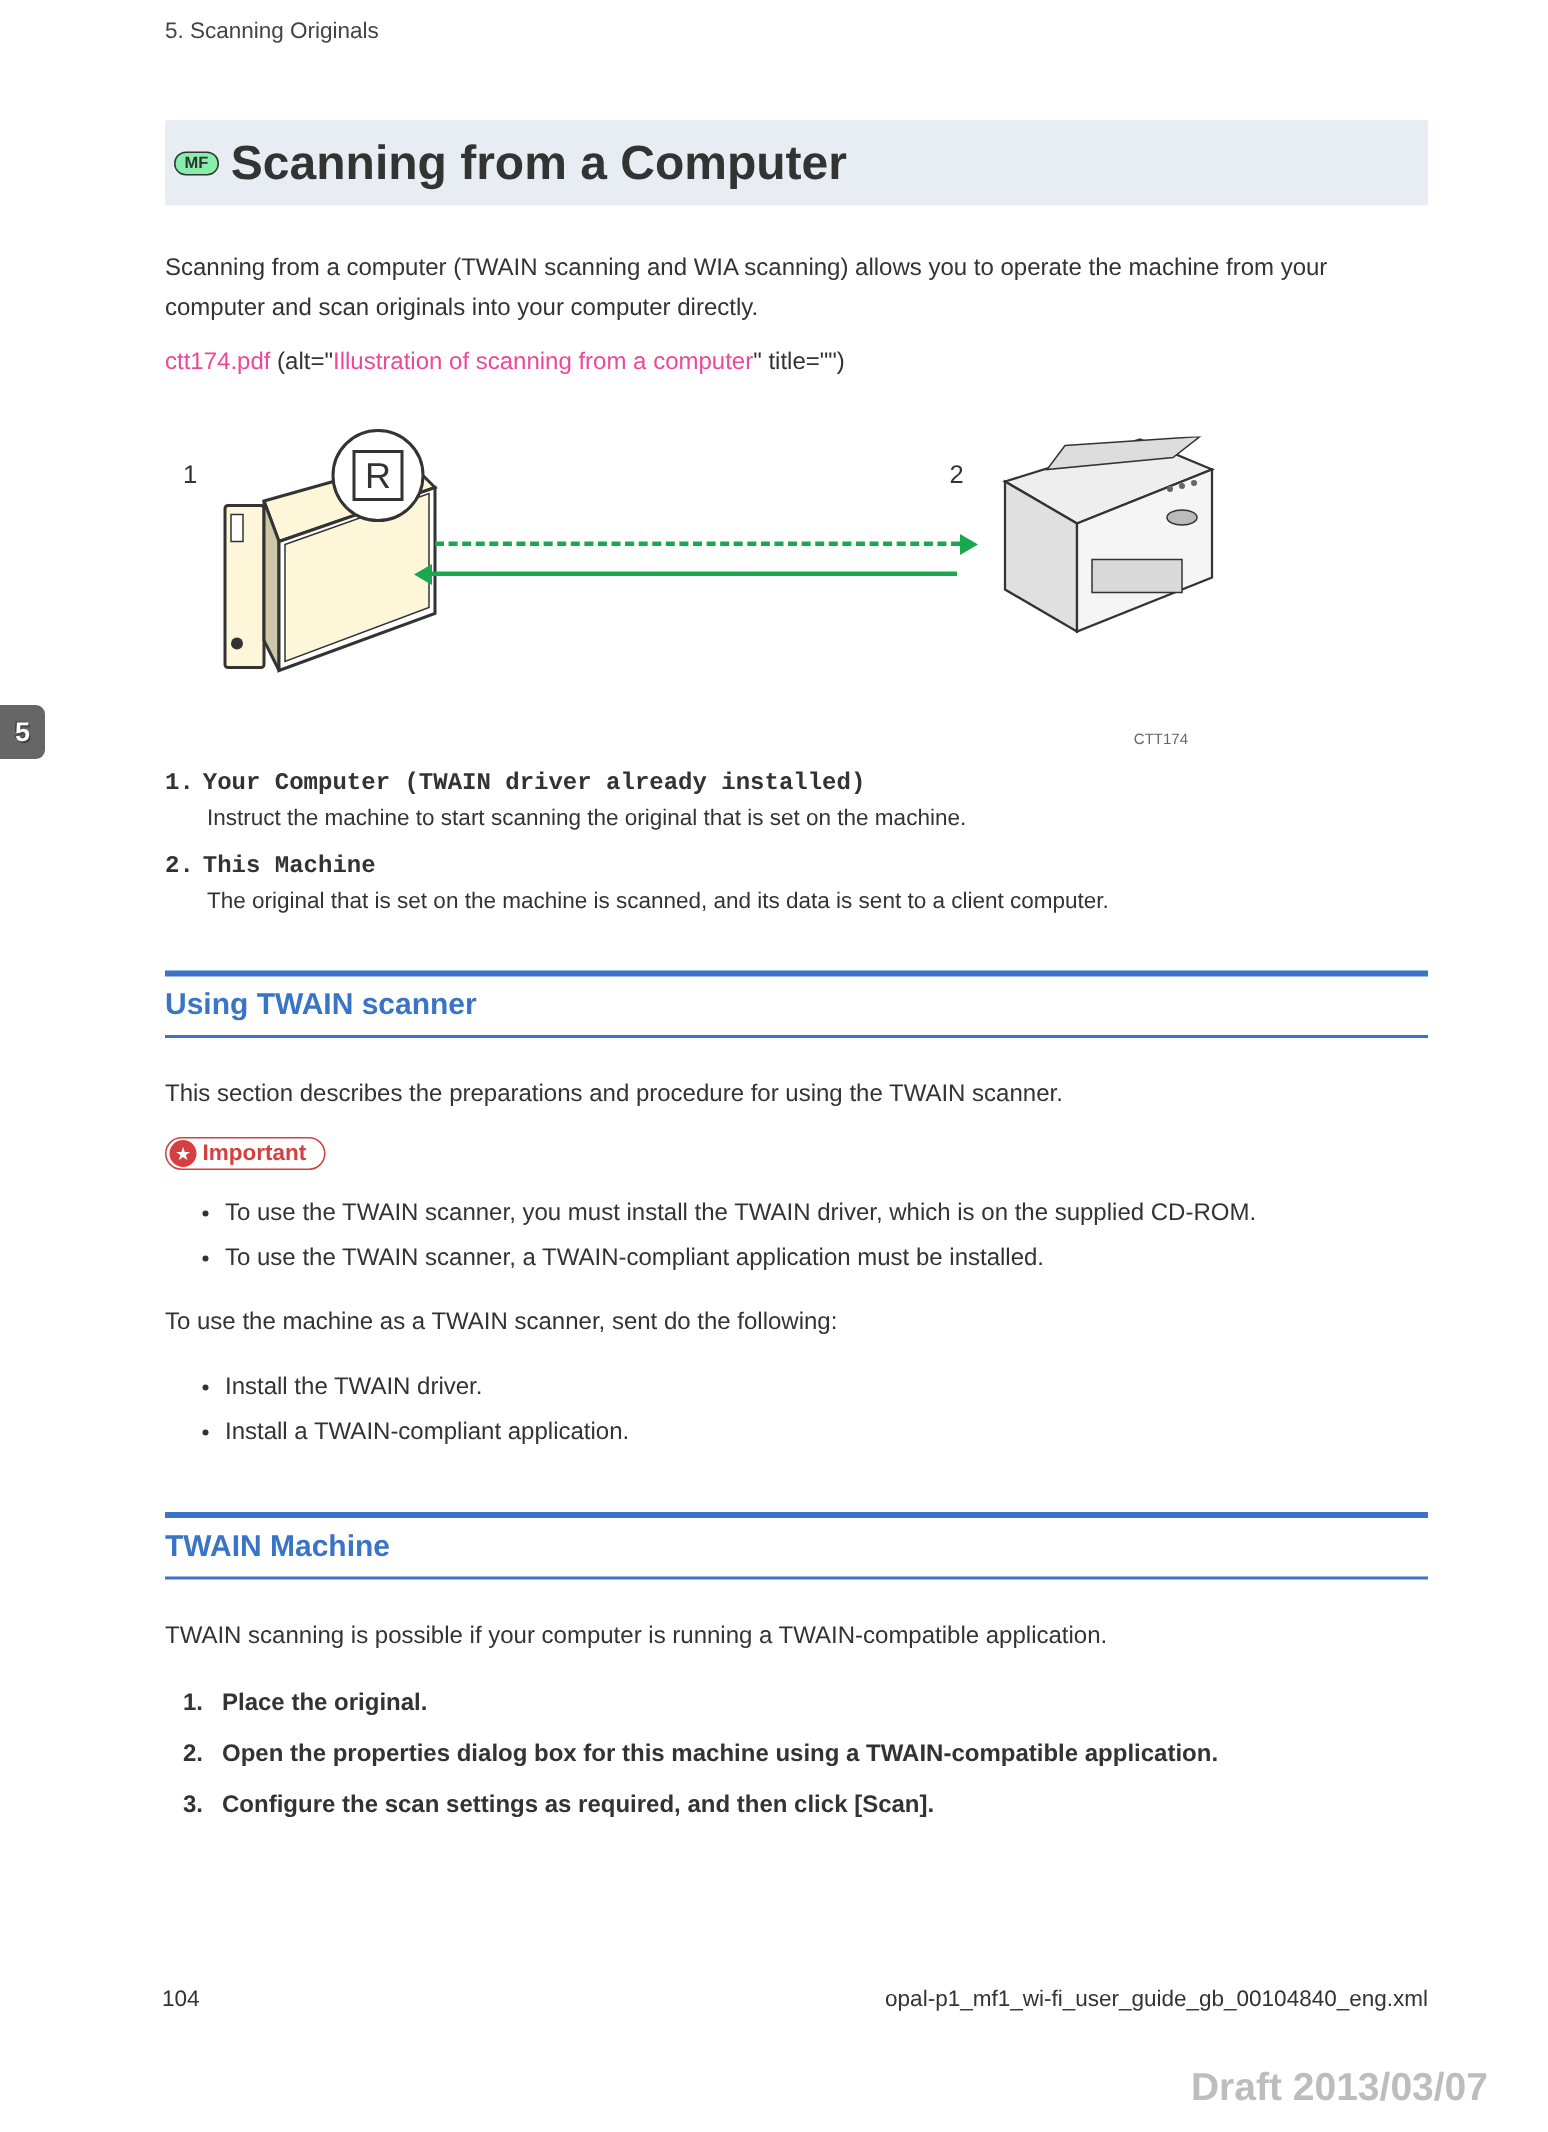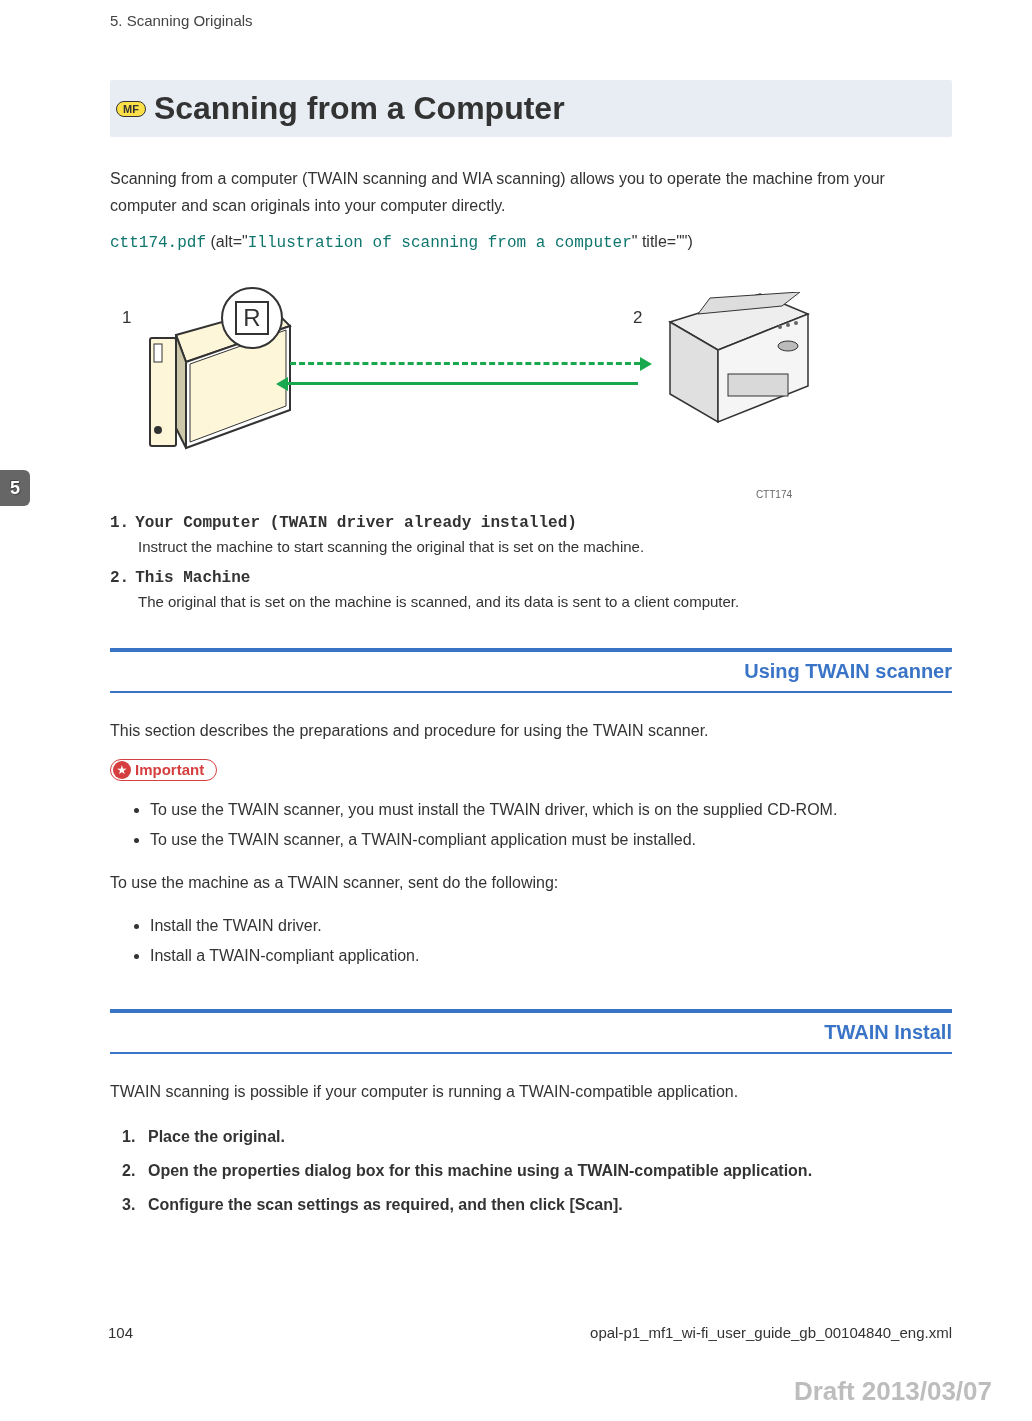--- a/index.html
+++ b/index.html
@@ -34,39 +34,39 @@
     }
     .mf-badge {
       display: inline-block;
       border: 1px solid #333;
       border-radius: 10px;
       font-size: 11px;
       padding: 1px 6px;
       margin-right: 8px;
       font-weight: bold;
       color: #333;
-      background: #fde047;
+      background: #86efac;
     }
     .page-title {
       font-size: 32px;
       font-weight: bold;
       color: #333;
     }
     .body-text {
       font-size: 16px;
       line-height: 1.7;
       color: #333;
       margin-bottom: 14px;
     }
     .link-line {
       font-size: 16px;
       color: #333;
       margin-bottom: 18px;
     }
-    .link-line .blue { color: #0f766e; font-family: Liberation Mono, monospace; }
+    .link-line .blue { color: #ec4899; }
     .illustration {
       height: 215px;
       position: relative;
       margin-bottom: 4px;
     }
     .ill-label-1 {
       position: absolute;
       left: 12px;
       top: 38px;
       font-size: 17px;
@@ -133,21 +133,20 @@
     }
     .num-marker { padding-right: 6px; }
     .section-bar {
       border-top: 4px solid #3a74c7;
       border-bottom: 2px solid #3a74c7;
       font-size: 20px;
       font-weight: bold;
       color: #3a74c7;
       padding: 8px 0;
       margin-bottom: 24px;
-      text-align: right;
     }
     .important-badge {
       display: inline-flex;
       align-items: center;
       border: 1.5px solid #d63f3f;
       border-radius: 12px;
       padding: 1px 12px 1px 2px;
       margin-bottom: 14px;
     }
     .important-star {
@@ -303,21 +302,21 @@
     <li>To use the TWAIN scanner, a TWAIN-compliant application must be installed.</li>
   </ul>
   <p class="body-text">To use the machine as a TWAIN scanner, sent do the following:</p>
   <ul class="bullet-list">
     <li>Install the TWAIN driver.</li>
     <li>Install a TWAIN-compliant application.</li>
   </ul>
 
   <div style="height:24px"></div>
 
-  <div class="section-bar">TWAIN Install</div>
+  <div class="section-bar">TWAIN Machine</div>
   <p class="body-text">TWAIN scanning is possible if your computer is running a TWAIN-compatible application.</p>
   <ol class="ol-steps">
     <li><span class="step-num">1.</span><span>Place the original.</span></li>
     <li><span class="step-num">2.</span><span>Open the properties dialog box for this machine using a TWAIN-compatible application.</span></li>
     <li><span class="step-num">3.</span><span>Configure the scan settings as required, and then click [Scan].</span></li>
   </ol>
 </div>
 
 <div class="footer">
   <span>104</span>

